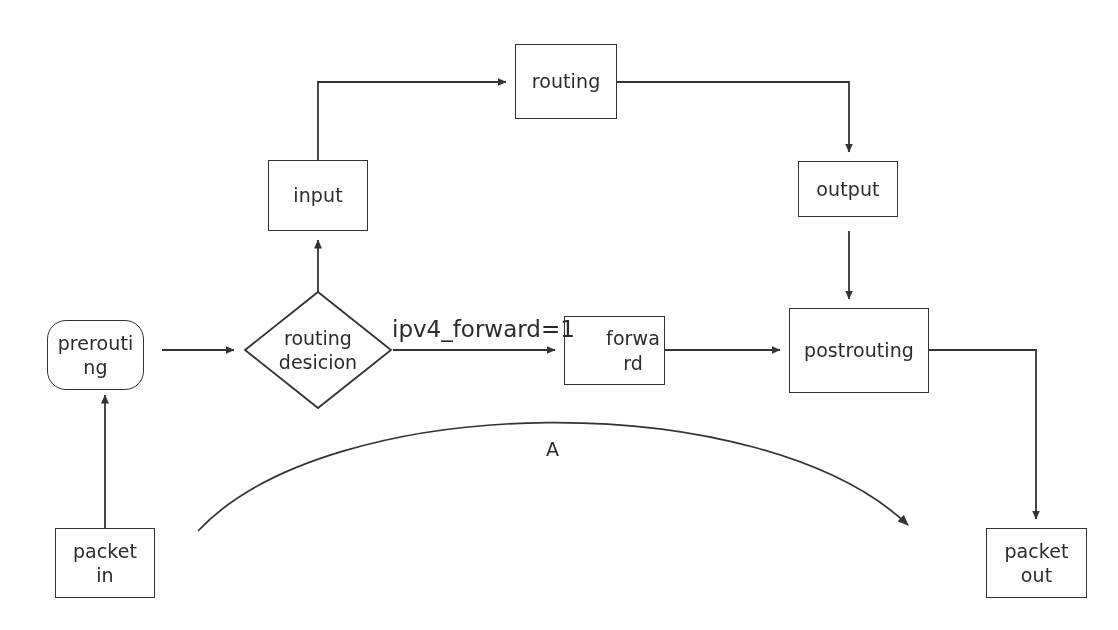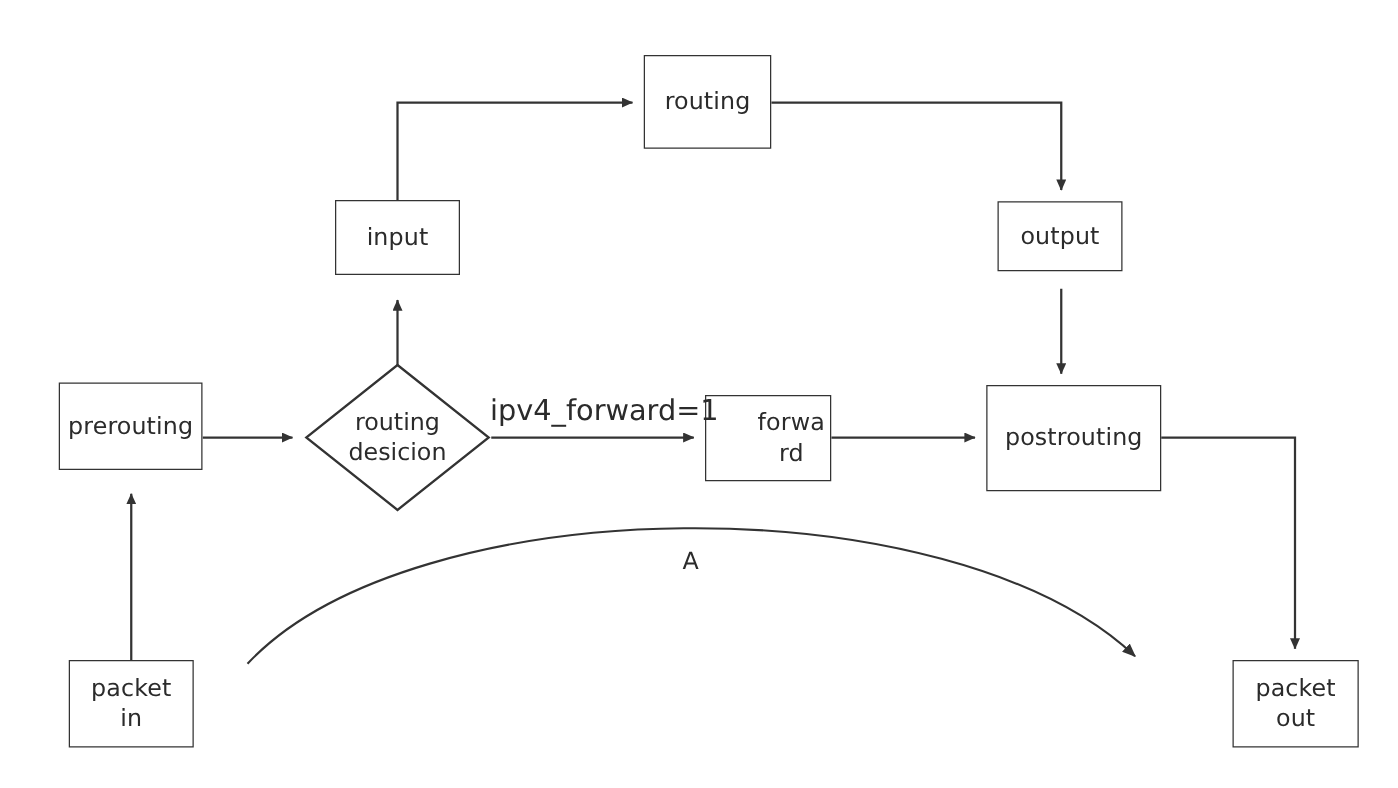--- a/index.html
+++ b/index.html
@@ -107,33 +107,33 @@
 
     <path d="M393,350 L555,350" fill="none" stroke="#333333" stroke-width="1.8" marker-end="url(#arrowhead)"></path>
 
     <path d="M665,350 L780,350" fill="none" stroke="#333333" stroke-width="1.8" marker-end="url(#arrowhead)"></path>
 
     <path d="M911,350 L1036,350 L1036,519" fill="none" stroke="#333333" stroke-width="1.8" marker-end="url(#arrowhead)"></path>
 
     <path d="M198,531 C330,390 760,385 908,525" fill="none" stroke="#333333" stroke-width="1.7" marker-end="url(#arrowhead-slim)"></path>
   </svg>
 
-  <div class="node" style="left:47px; top:306px; width:115px; height:70px;">
+  <div class="node" style="left:47px; top:320px; width:97px; height:70px;border-radius:19px;">
     <span class="node-label">prerouting</span>
   </div>
 
   <div class="diamond-wrap" style="left:243px; top:290px; width:150px; height:120px;">
     <svg width="150" height="120" viewBox="0 0 150 120" xmlns="http://www.w3.org/2000/svg">
       <polygon points="75,2 148,60 75,118 2,60" fill="#ffffff" stroke="#333333" stroke-width="1.8"></polygon>
     </svg>
     <div class="diamond-text">routing
 desicion</div>
   </div>
 
-  <div class="node" style="left:268px; top:160px; width:100px; height:60px;">
+  <div class="node" style="left:268px; top:160px; width:100px; height:71px;">
     <span class="node-label">input</span>
   </div>
 
   <div class="node" style="left:515px; top:44px; width:102px; height:75px;">
     <span class="node-label">routing</span>
   </div>
 
   <div class="node" style="left:798px; top:161px; width:100px; height:56px;">
     <span class="node-label">output</span>
   </div>

